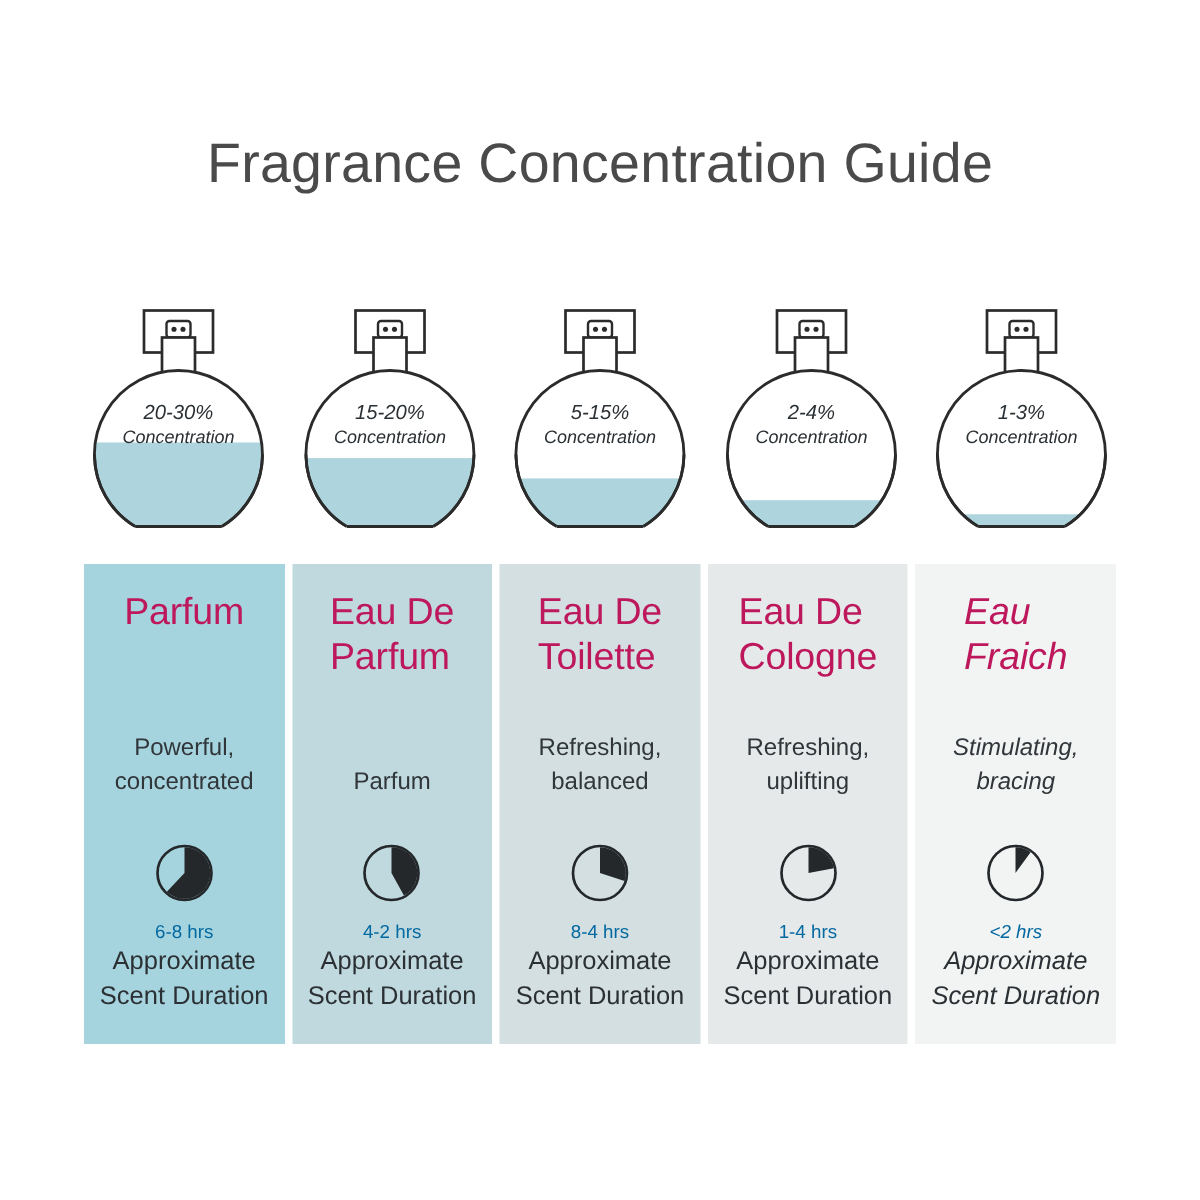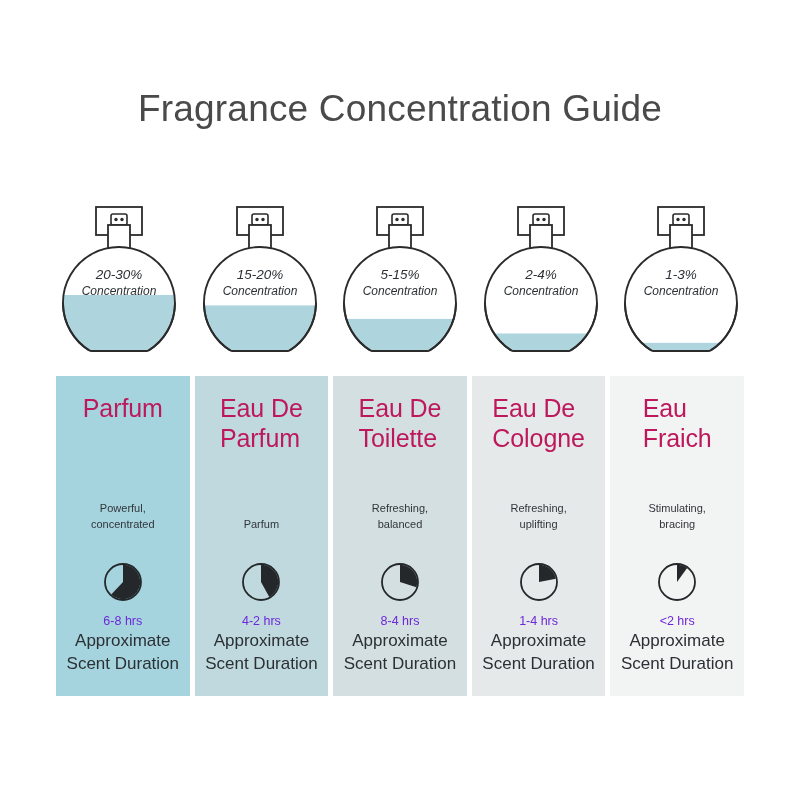--- a/index.html
+++ b/index.html
@@ -75,36 +75,36 @@
     font-weight: 400;
     color: #be185d;
     line-height: 1.18;
     text-align: left;
     letter-spacing: -0.1px;
     white-space: pre-line;
     min-height: 60px;
   }
   .card-desc {
     margin-top: auto;
-    font-size: 11px;
+    font-size: 16px;
     color: #30363a;
     line-height: 1.45;
     text-align: center;
     white-space: pre-line;
   }
   .clock-wrap {
     margin-top: 28px;
     margin-bottom: 10px;
     width: 42px;
     height: 42px;
   }
   .clock-wrap svg { display: block; }
   .card-hours {
     font-size: 12.5px;
-    color: #6d28d9;
+    color: #0369a1;
     text-align: center;
     line-height: 1.38;
   }
   .card-duration {
     font-size: 17px;
     color: #2b3034;
     text-align: center;
     line-height: 1.34;
     white-space: pre-line;
     padding-bottom: 20px;
@@ -382,21 +382,21 @@
     <div class="clock-wrap">
       <svg width="42" height="42" viewBox="0 0 42 42">
         <circle cx="21" cy="21" r="18" fill="none" stroke="#24282b" stroke-width="1.8"></circle>
         <path d="M21,21 L21,3.8000000000000007 A17.2,17.2 0 0 1 37.89534071253344,17.777041389125536 Z" fill="#24282b"></path>
       </svg>
     </div>
     <div class="card-hours">1-4 hrs</div>
     <div class="card-duration">Approximate
 Scent Duration</div>
       </div>
-      <div class="card" style="background: rgb(242, 243, 243);">
+      <div class="card" style="background: rgb(242, 243, 243); font-style: italic;">
     <div class="card-title">Eau
 Fraich</div>
     <div class="card-desc">Stimulating,
 bracing</div>
     <div class="clock-wrap">
       <svg width="42" height="42" viewBox="0 0 42 42">
         <circle cx="21" cy="21" r="18" fill="none" stroke="#24282b" stroke-width="1.8"></circle>
         <path d="M21,21 L21,3.8000000000000007 A17.2,17.2 0 0 1 31.109906339430538,7.084907696750905 Z" fill="#24282b"></path>
       </svg>
     </div>

